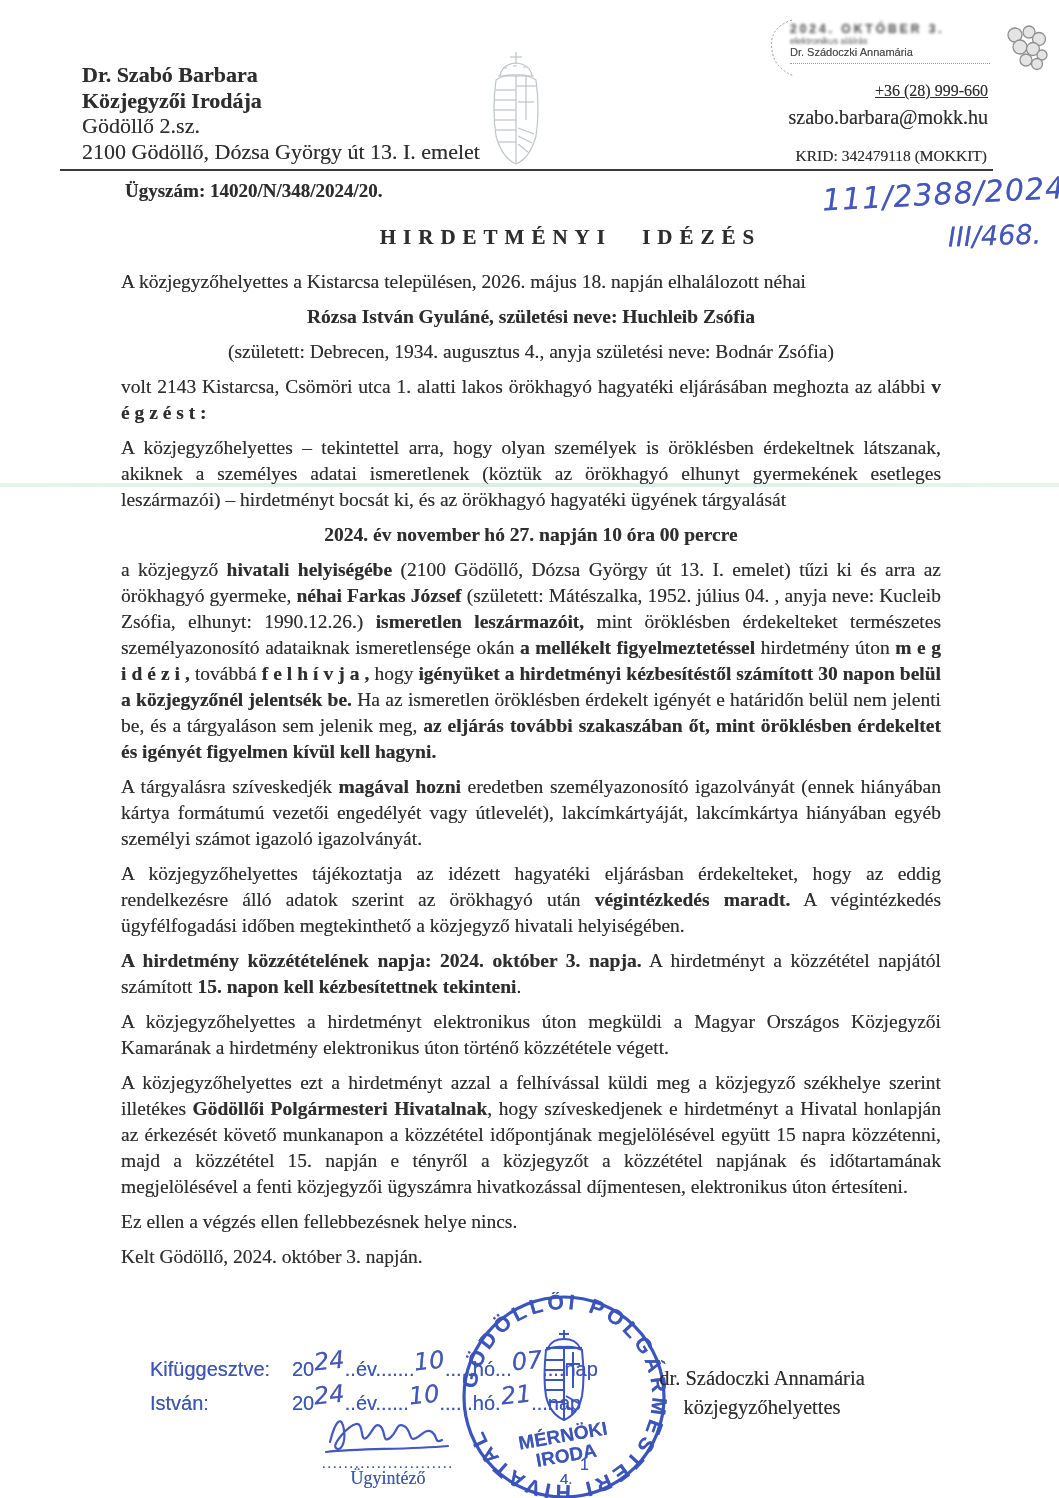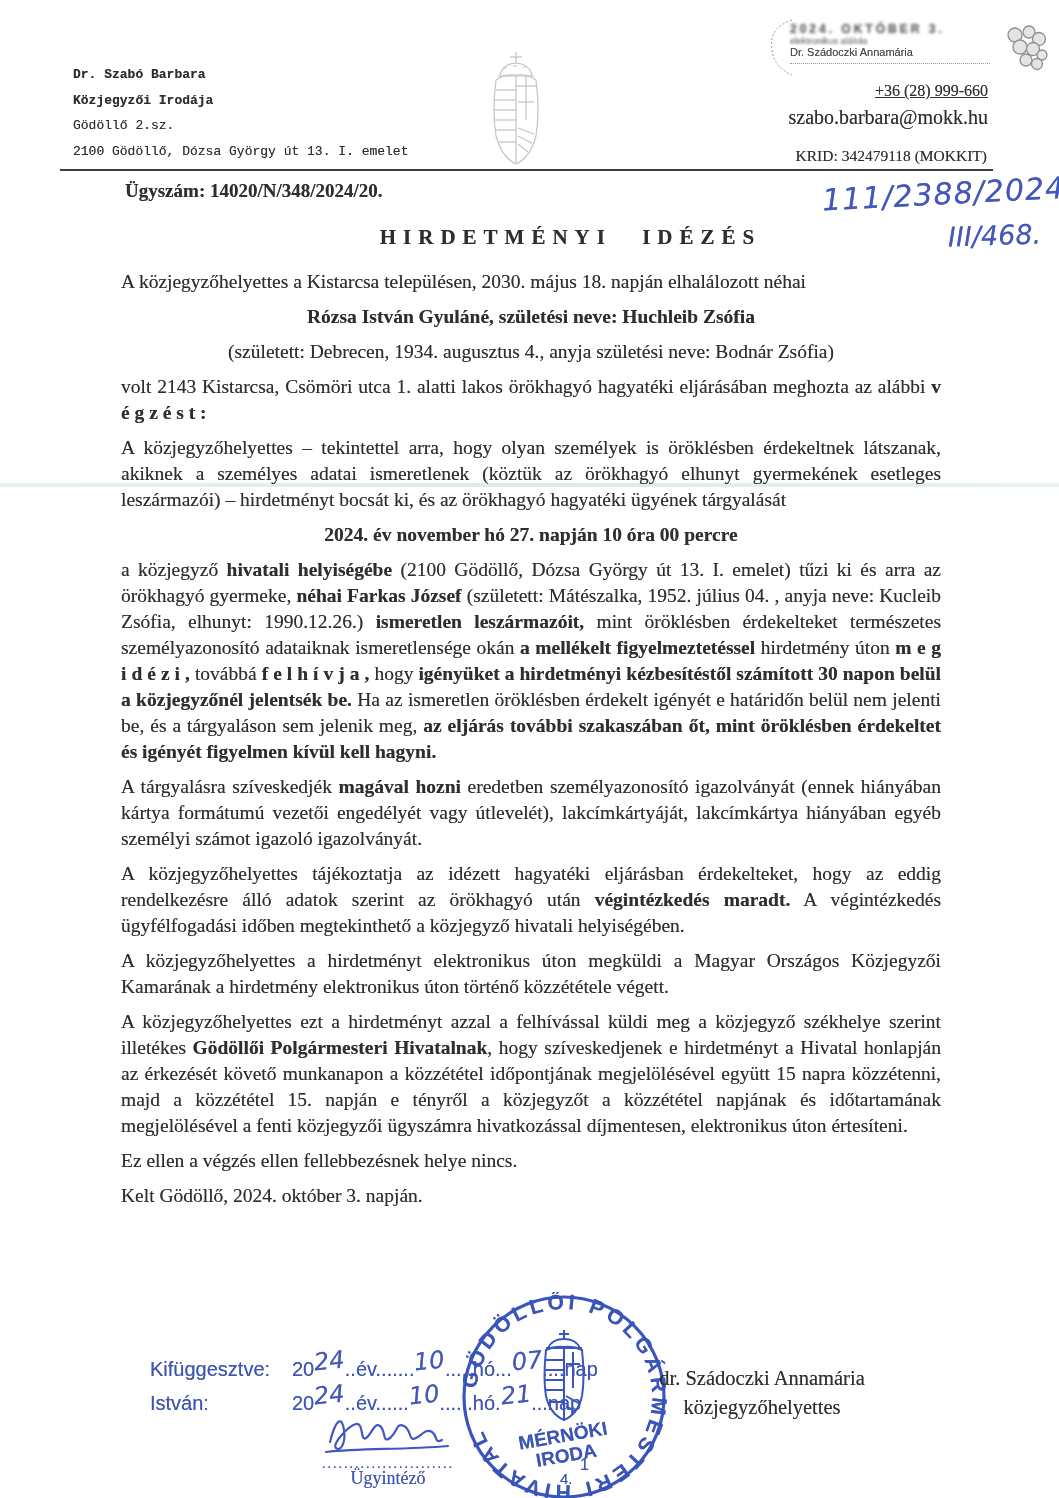--- a/index.html
+++ b/index.html
@@ -9,21 +9,21 @@
     background:#ffffff;
     margin:0 auto;
     overflow:hidden;
     font-family:"Liberation Serif", serif;
     color:#2e2e2e;
   }
   
   .ink{ text-shadow:0 0 .5px rgba(40,40,40,.55); }
 
   
-  .lh-left{position:absolute;left:73px;top:62px;font-size:13px;line-height:25.5px;font-family:Liberation Mono, monospace;}
+  .lh-left{position:absolute;left:82px;top:62px;font-size:22px;line-height:25.5px;}
   .lh-left .b{font-weight:bold;}
   .coa-top{position:absolute;left:470px;top:50px;width:92px;height:120px;opacity:.8;}
   .esign{position:absolute;left:790px;top:22px;width:200px;padding-bottom:5px;
          border-bottom:1px dotted #9a9a9a;font-family:"Liberation Sans",sans-serif;}
   .esign .l1{font-size:12px;font-weight:bold;color:#5a5a5a;filter:blur(1.6px);letter-spacing:3px;white-space:nowrap;}
   .esign .l2{font-size:9px;color:#8a8a8a;filter:blur(1.1px);white-space:nowrap;}
   .esign .l3{font-size:11px;color:#4c4c4c;filter:blur(.4px);white-space:nowrap;}
   .esign-bracket{position:absolute;left:762px;top:18px;width:36px;height:62px;}
   .seal-icon{position:absolute;left:1002px;top:24px;width:46px;height:48px;}
   .lh-phone{position:absolute;right:71px;top:82px;font-size:16px;text-decoration:underline;}
@@ -124,29 +124,30 @@
 
   <div class="ugyszam">Ügyszám: 14020/N/348/2024/20.</div>
   <div class="hw hw-top">111/2388/2024.</div>
   <div class="hw hw-bottom">III/468.</div>
 
   <div class="doc-title">HIRDETMÉNYI IDÉZÉS</div>
 
   <div class="artifact"></div>
 
   <div class="body-block">
-      <p class="para"><span>A közjegyzőhelyettes a Kistarcsa településen, 2030. május 18. napján elhalálozott néhai</span></p>
+      <p class="para"><span>A közjegyzőhelyettes a Kistarcsa településen, 2026. május 18. napján elhalálozott néhai</span></p>
       <p class="para center"><span class="b">Rózsa István Gyuláné, születési neve: Huchleib Zsófia</span></p>
       <p class="para center"><span>(született: Debrecen, 1934. augusztus 4., anyja születési neve: Bodnár Zsófia)</span></p>
       <p class="para"><span>volt 2143 Kistarcsa, Csömöri utca 1. alatti lakos örökhagyó hagyatéki eljárásában meghozta az alábbi </span><span class="b">v é g z é s t :</span></p>
       <p class="para"><span>A közjegyzőhelyettes – tekintettel arra, hogy olyan személyek is öröklésben érdekeltnek látszanak, akiknek a személyes adatai ismeretlenek (köztük az örökhagyó elhunyt gyermekének esetleges leszármazói) – hirdetményt bocsát ki, és az örökhagyó hagyatéki ügyének tárgyalását</span></p>
       <p class="para center"><span class="b">2024. év november hó 27. napján 10 óra 00 percre</span></p>
       <p class="para"><span>a közjegyző </span><span class="b">hivatali helyiségébe </span><span>(2100 Gödöllő, Dózsa György út 13. I. emelet) tűzi ki és arra az örökhagyó gyermeke, </span><span class="b">néhai Farkas József </span><span>(született: Mátészalka, 1952. július 04. , anyja neve: Kucleib Zsófia, elhunyt: 1990.12.26.) </span><span class="b">ismeretlen leszármazóit,</span><span> mint öröklésben érdekelteket természetes személyazonosító adataiknak ismeretlensége okán </span><span class="b">a mellékelt figyelmeztetéssel</span><span> hirdetmény úton </span><span class="b">m e g i d é z i ,</span><span> továbbá </span><span class="b">f e l h í v j a ,</span><span> hogy </span><span class="b">igényüket a hirdetményi kézbesítéstől számított 30 napon belül a közjegyzőnél jelentsék be.</span><span> Ha az ismeretlen öröklésben érdekelt igényét e határidőn belül nem jelenti be, és a tárgyaláson sem jelenik meg, </span><span class="b">az eljárás további szakaszában őt, mint öröklésben érdekeltet és igényét figyelmen kívül kell hagyni.</span></p>
       <p class="para"><span>A tárgyalásra szíveskedjék </span><span class="b">magával hozni</span><span> eredetben személyazonosító igazolványát (ennek hiányában kártya formátumú vezetői engedélyét vagy útlevelét), lakcímkártyáját, lakcímkártya hiányában egyéb személyi számot igazoló igazolványát.</span></p>
       <p class="para"><span>A közjegyzőhelyettes tájékoztatja az idézett hagyatéki eljárásban érdekelteket, hogy az eddig rendelkezésre álló adatok szerint az örökhagyó után </span><span class="b">végintézkedés maradt.</span><span> A végintézkedés ügyfélfogadási időben megtekinthető a közjegyző hivatali helyiségében.</span></p>
+      <p class="para"><span class="b">A hirdetmény közzétételének napja: 2024. október 3. napja.</span><span> A hirdetményt a közzététel napjától számított </span><span class="b">15. napon kell kézbesítettnek tekinteni</span><span>.</span></p>
       <p class="para"><span>A közjegyzőhelyettes a hirdetményt elektronikus úton megküldi a Magyar Országos Közjegyzői Kamarának a hirdetmény elektronikus úton történő közzététele végett.</span></p>
       <p class="para"><span>A közjegyzőhelyettes ezt a hirdetményt azzal a felhívással küldi meg a közjegyző székhelye szerint illetékes </span><span class="b">Gödöllői Polgármesteri Hivatalnak</span><span>, hogy szíveskedjenek e hirdetményt a Hivatal honlapján az érkezését követő munkanapon a közzététel időpontjának megjelölésével együtt 15 napra közzétenni, majd a közzététel 15. napján e tényről a közjegyzőt a közzététel napjának és időtartamának megjelölésével a fenti közjegyzői ügyszámra hivatkozással díjmentesen, elektronikus úton értesíteni.</span></p>
       <p class="para"><span>Ez ellen a végzés ellen fellebbezésnek helye nincs.</span></p>
       <p class="para"><span>Kelt Gödöllő, 2024. október 3. napján.</span></p>
     </div>
 
   <div class="posting">
       <div class="row">
         <span class="lbl">Kifüggesztve:</span>
         <span>20</span>

